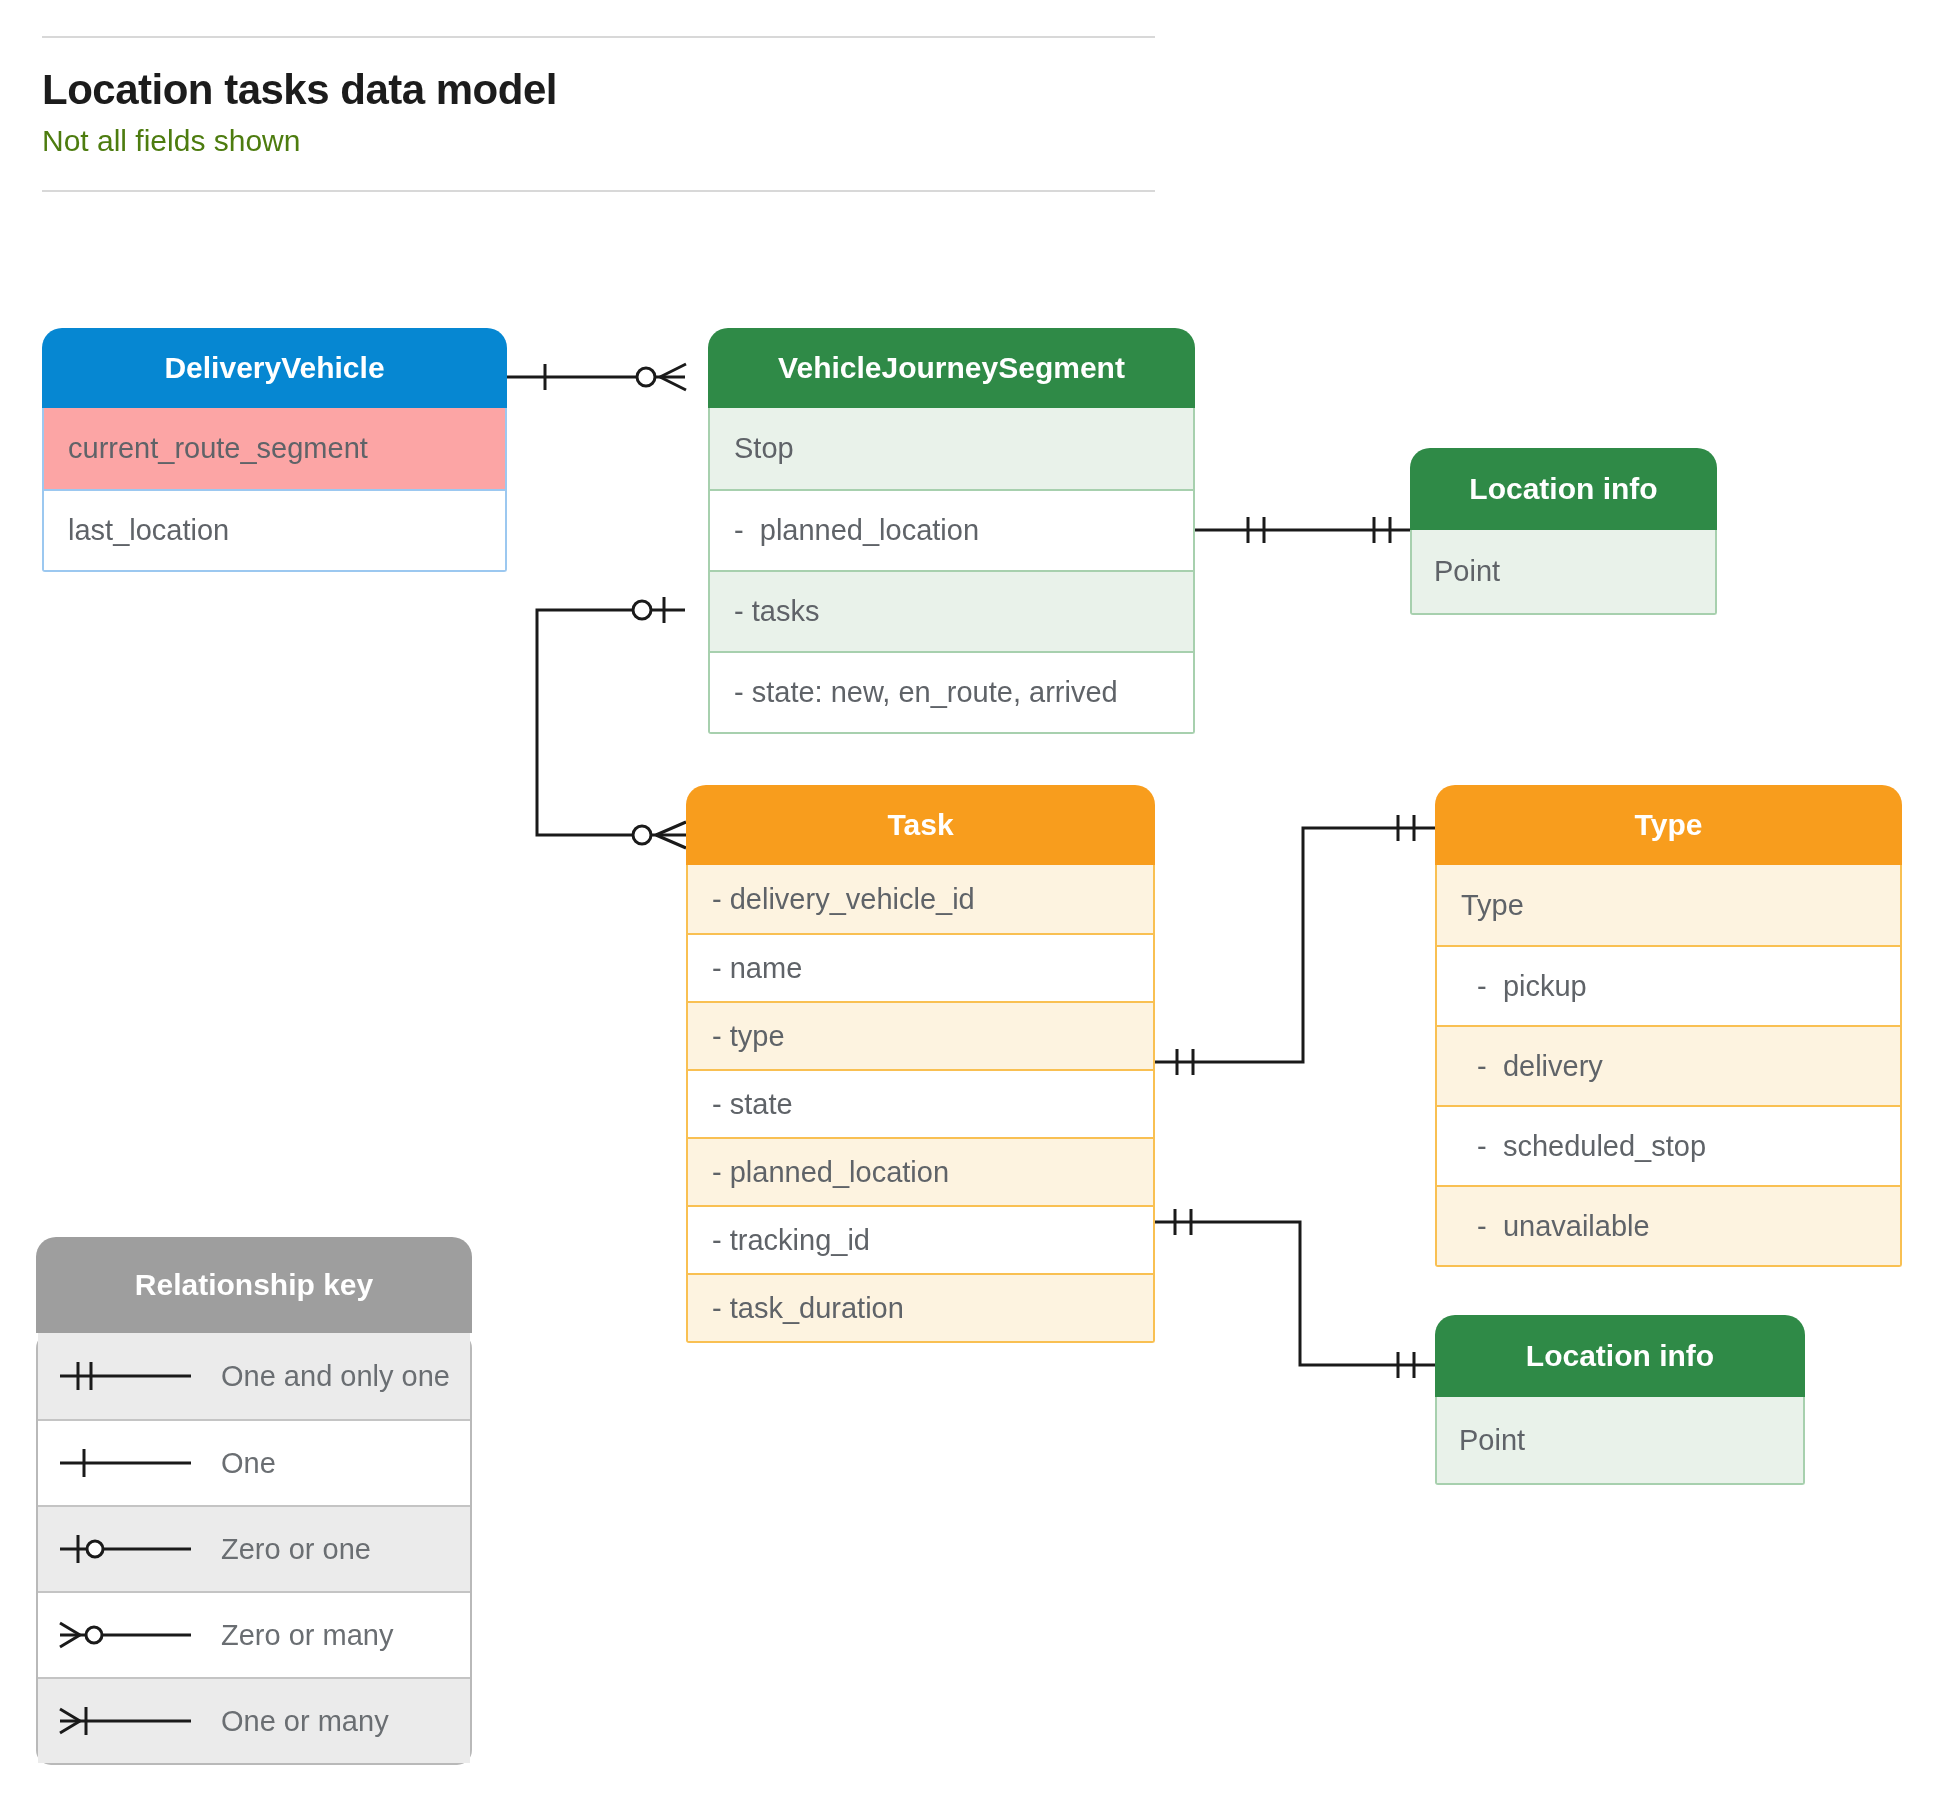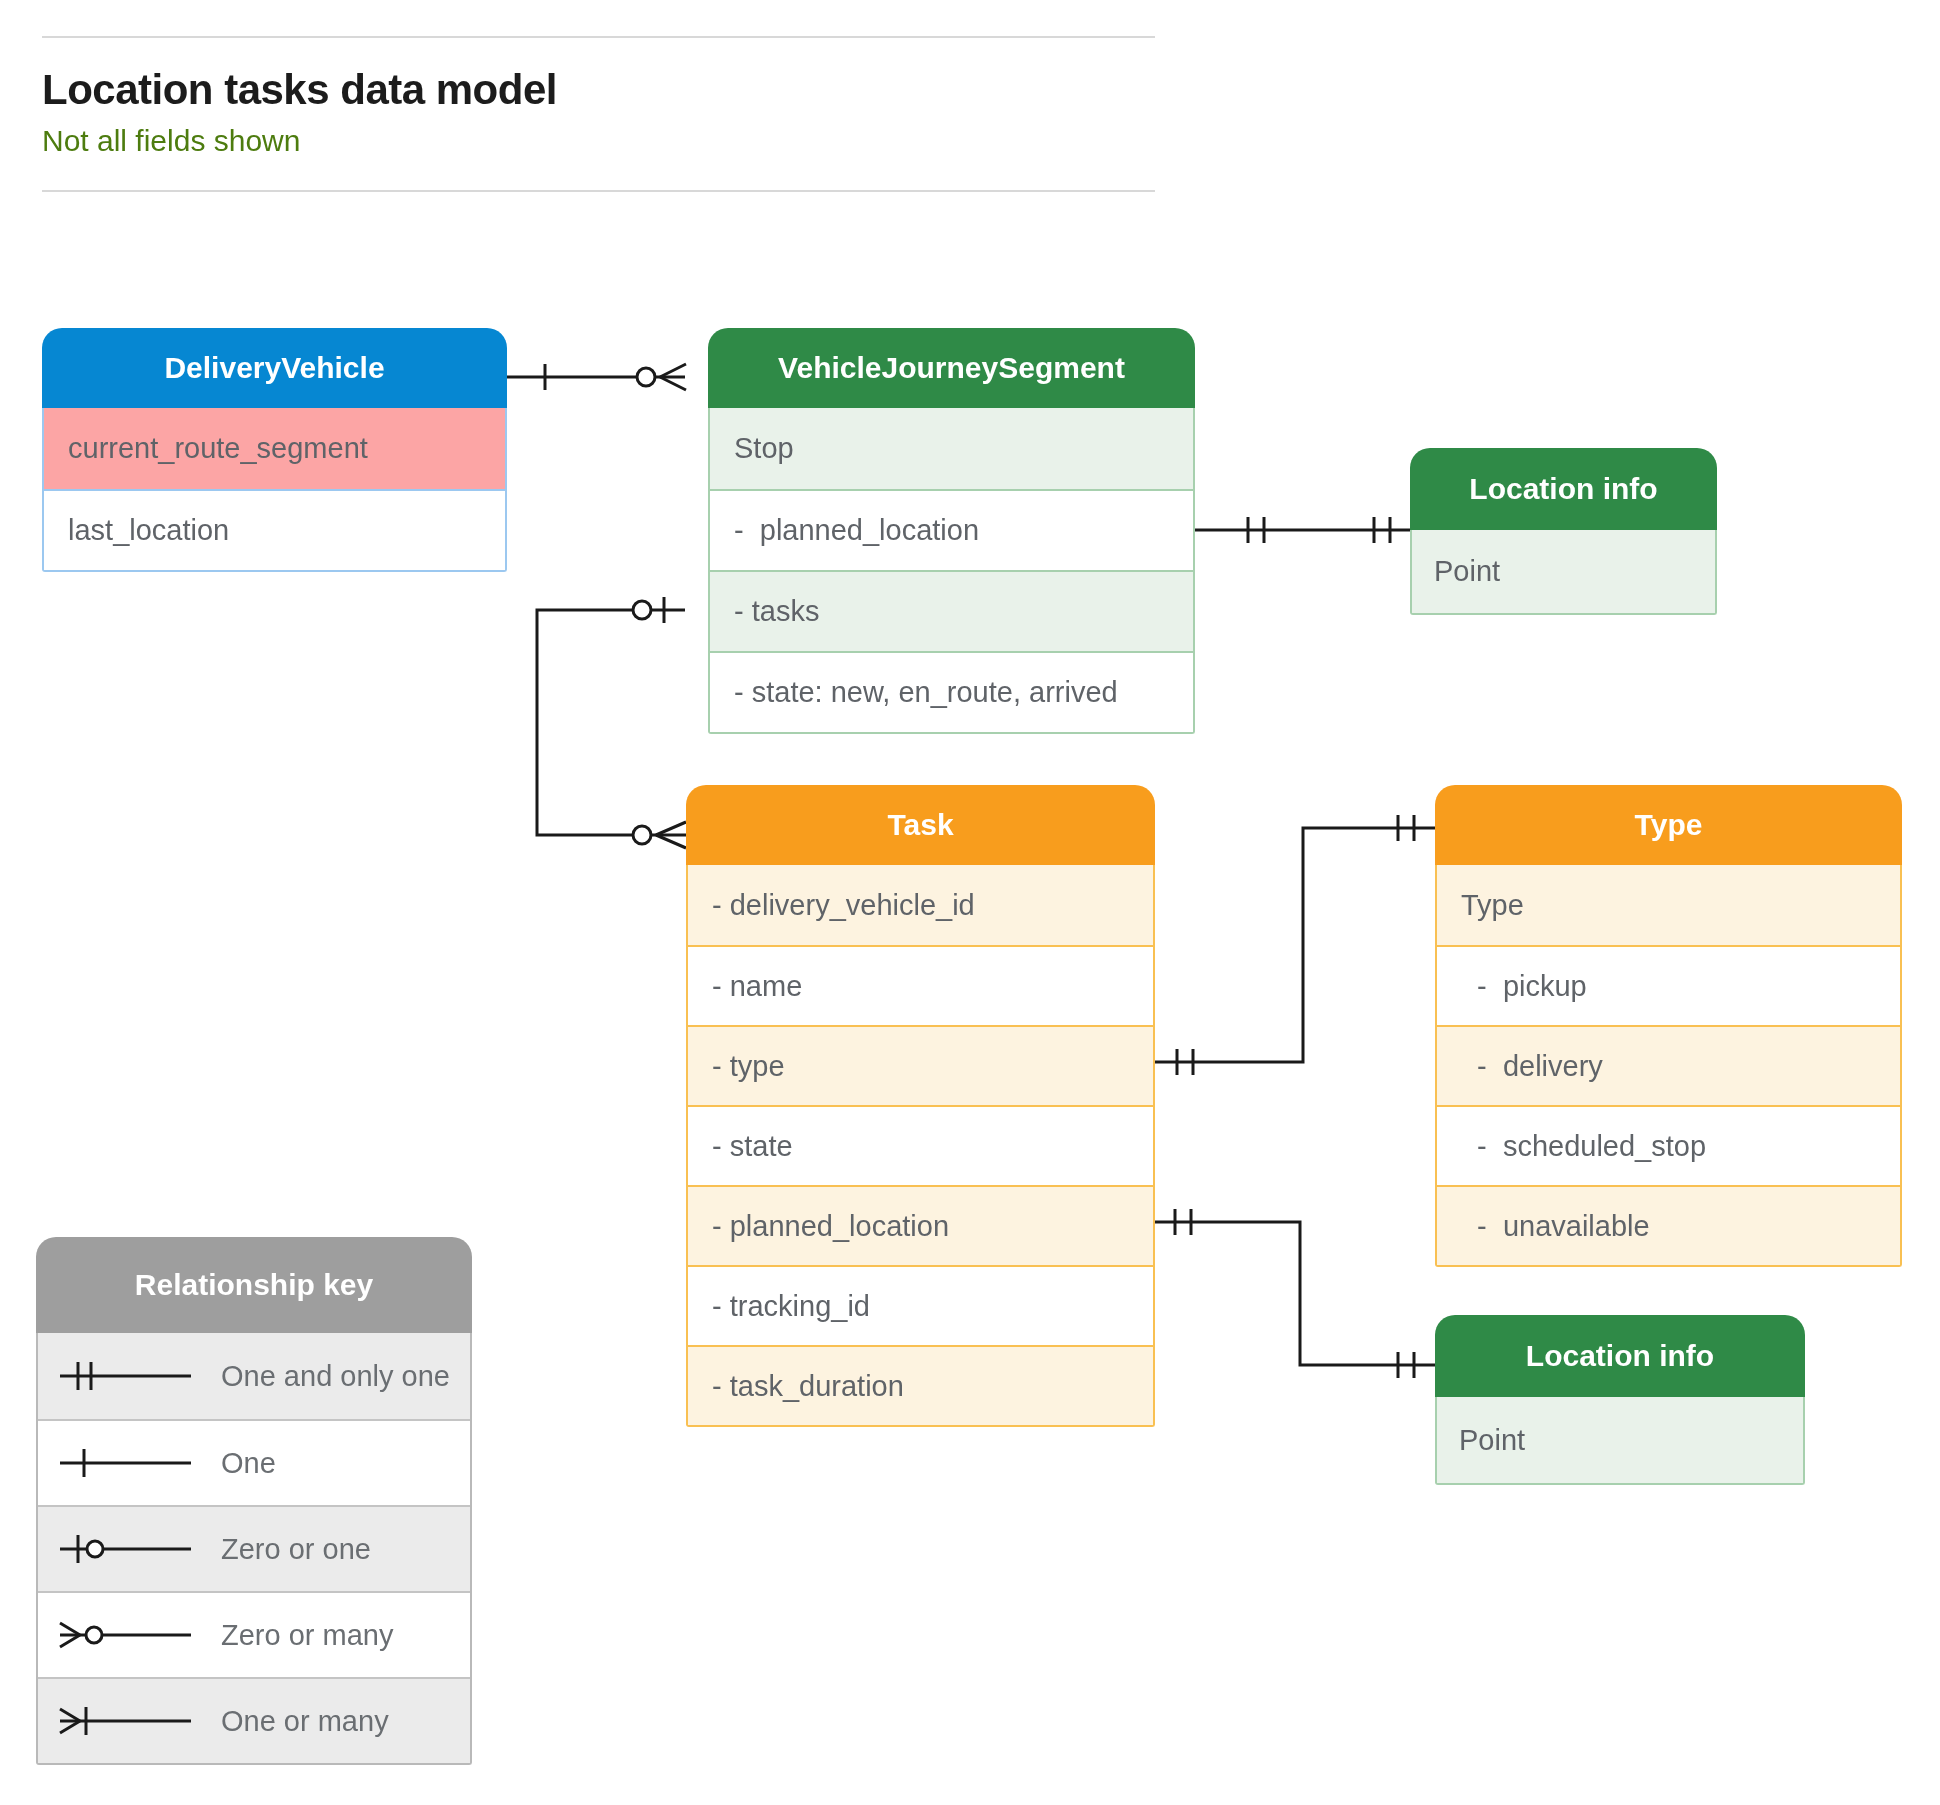--- a/index.html
+++ b/index.html
@@ -48,30 +48,30 @@
   .scheme-green .entity-body   { border-color:#a7d0ae; }
   .scheme-green .entity-row + .entity-row { border-top-color:#a7d0ae; }
   .scheme-green .tint { background:#e9f2ea; }
 
   .scheme-orange .entity-header { background:#f89d1d; }
   .scheme-orange .entity-body   { border-color:#f9c052; }
   .scheme-orange .entity-row + .entity-row { border-top-color:#f9c052; }
   .scheme-orange .tint { background:#fdf3e0; }
 
   .scheme-gray .entity-header { background:#9e9e9e; height:96px; }
-  .scheme-gray .entity-body   { border-color:#b9b9b9; }
+  .scheme-gray .entity-body   { border-color:#b9b9b9;border-radius:15px; }
   .scheme-gray .entity-row + .entity-row { border-top-color:#c4c4c4; }
   .scheme-gray .tint { background:#ebebeb; }
 
   
   .e-dv   .entity-row { height:81px; }
   .e-vjs  .entity-row { height:81px; }
   .e-loc1 .entity-header { height:82px; }
   .e-loc1 .entity-row { height:83px; padding-left:22px; }
-  .e-task .entity-row { height:80px; }
+  .e-task .entity-row { height:68px; }
   .e-type .entity-row { height:80px; }
   .e-loc2 .entity-header { height:82px; }
   .e-loc2 .entity-row { height:86px; padding-left:22px; }
 
   
   .legend .entity-row { height:86px; color:#6a6e72; padding-left:20px; }
   .legend-symbol { flex:0 0 auto; }
   .legend-label { margin-left:28px; white-space:pre; }
 
   #rel-lines { position:absolute; left:0; top:0; pointer-events:none; }

